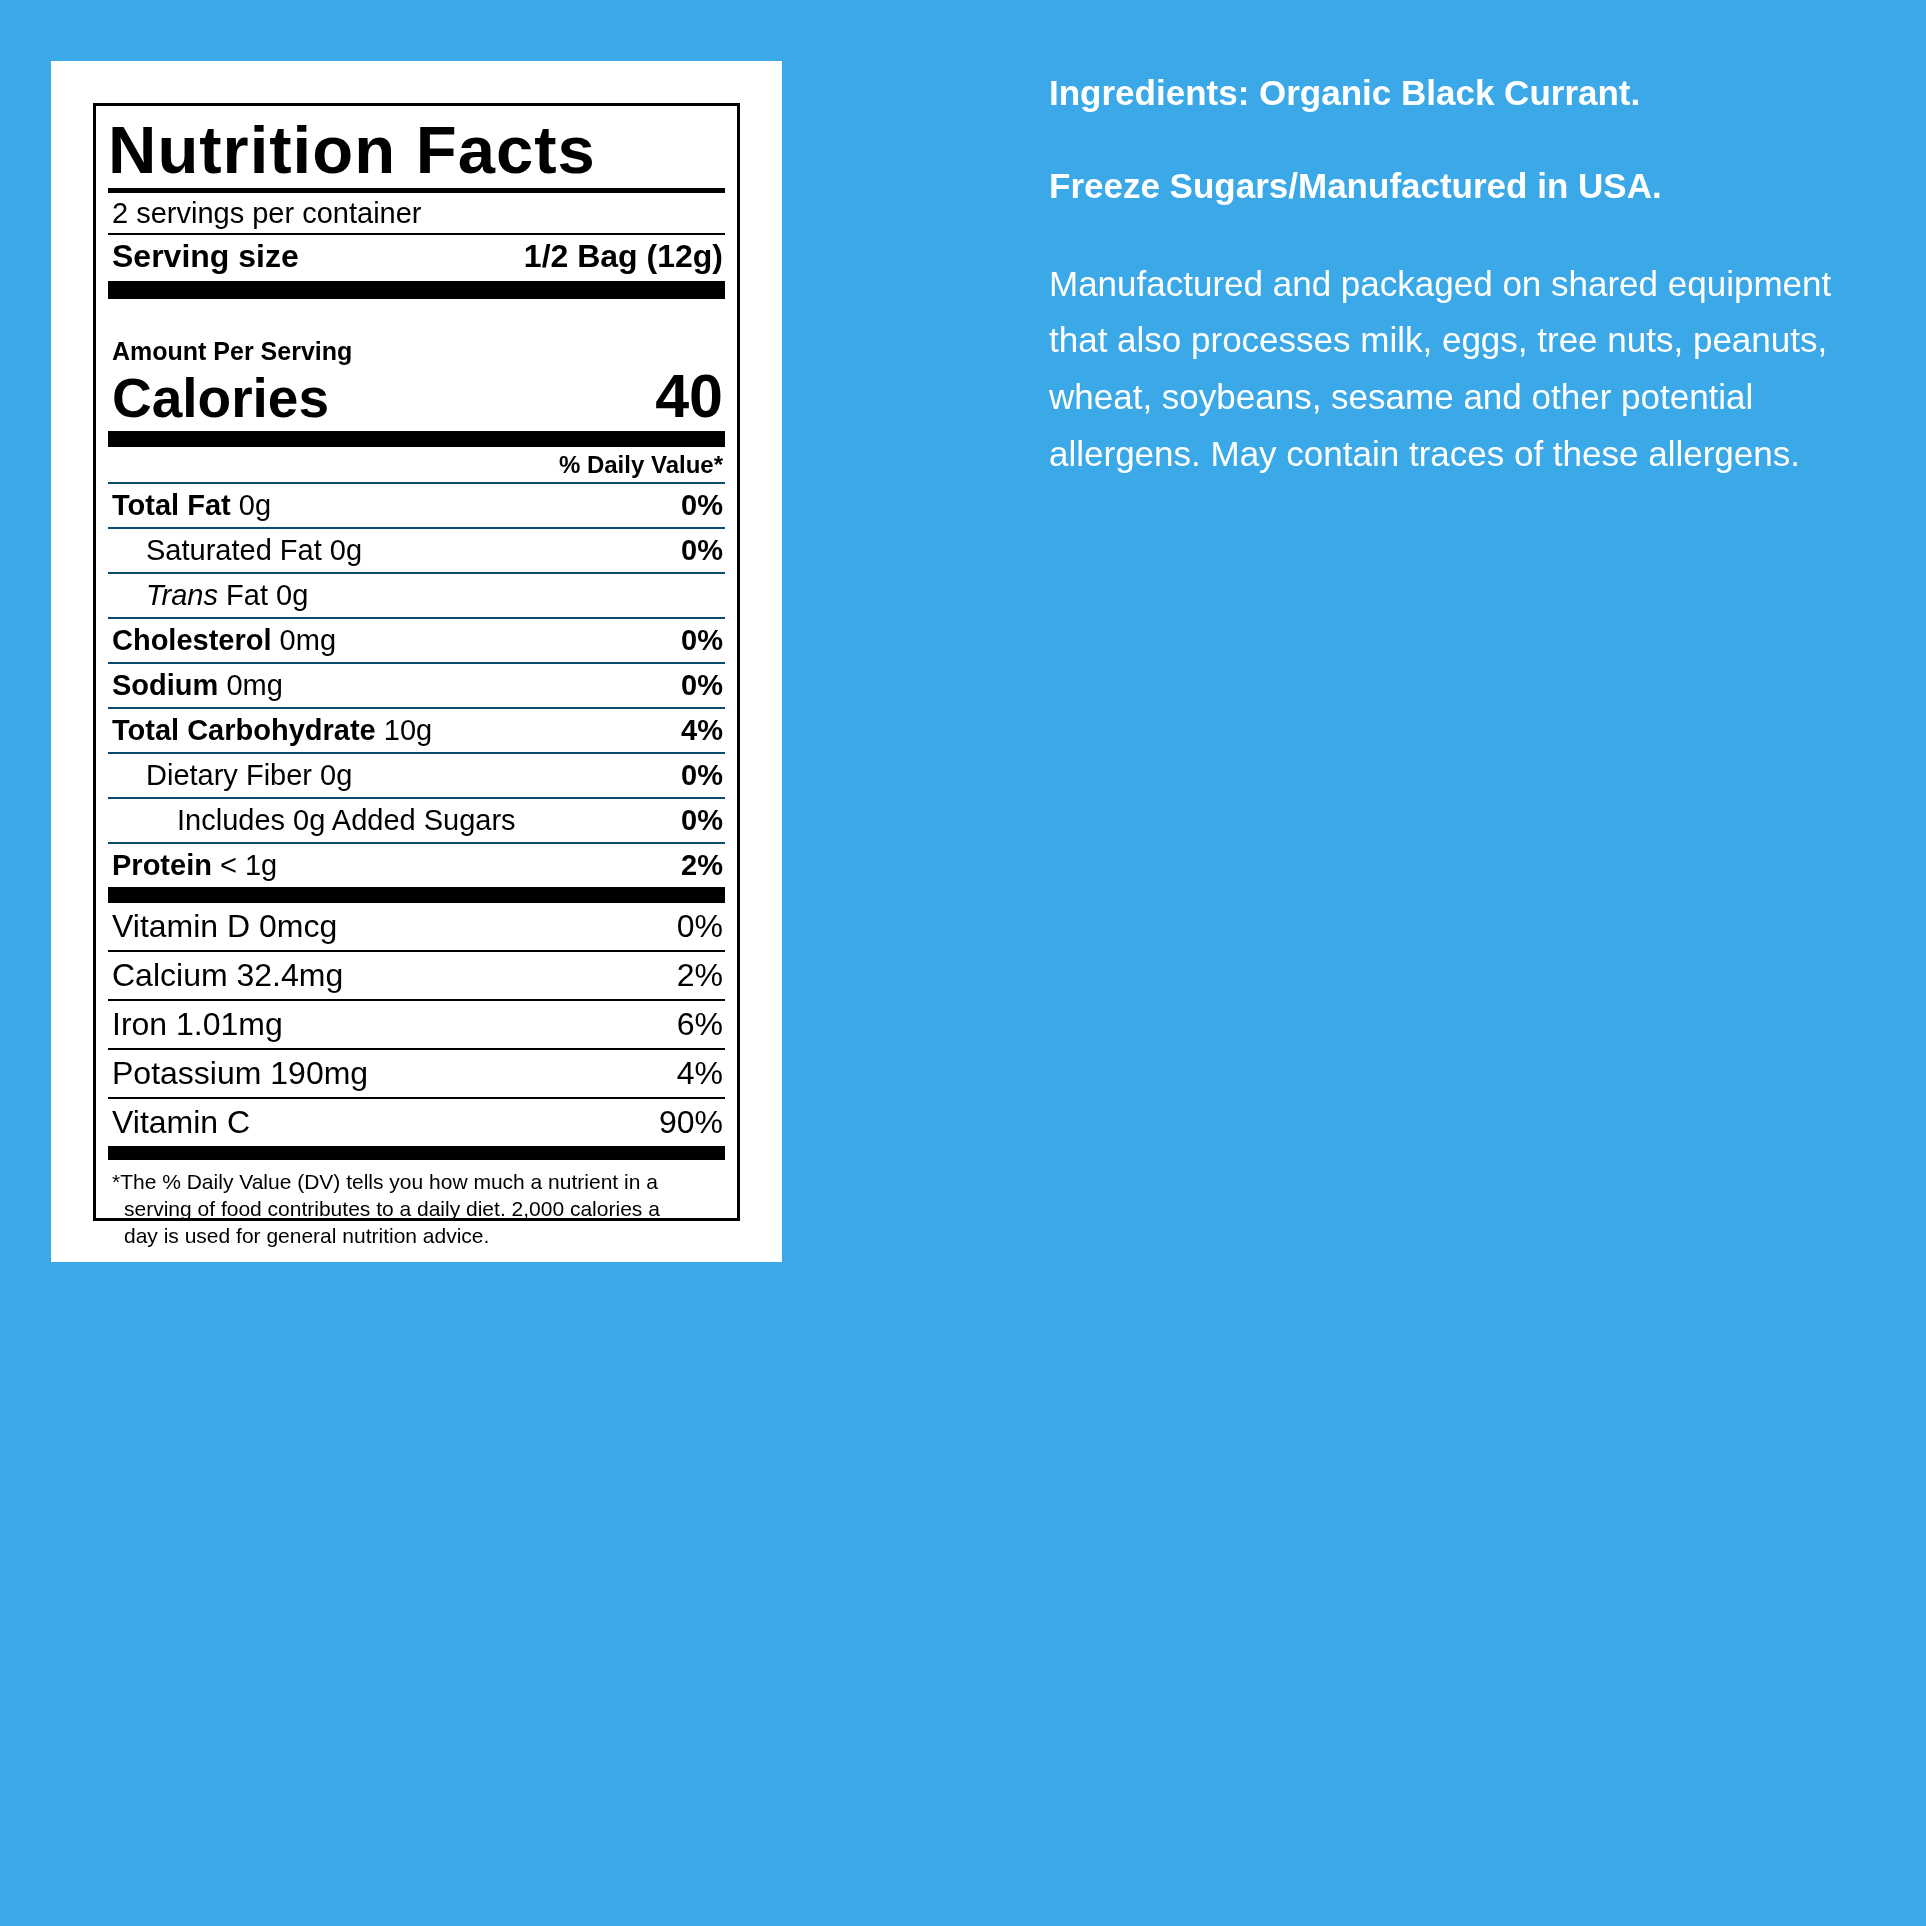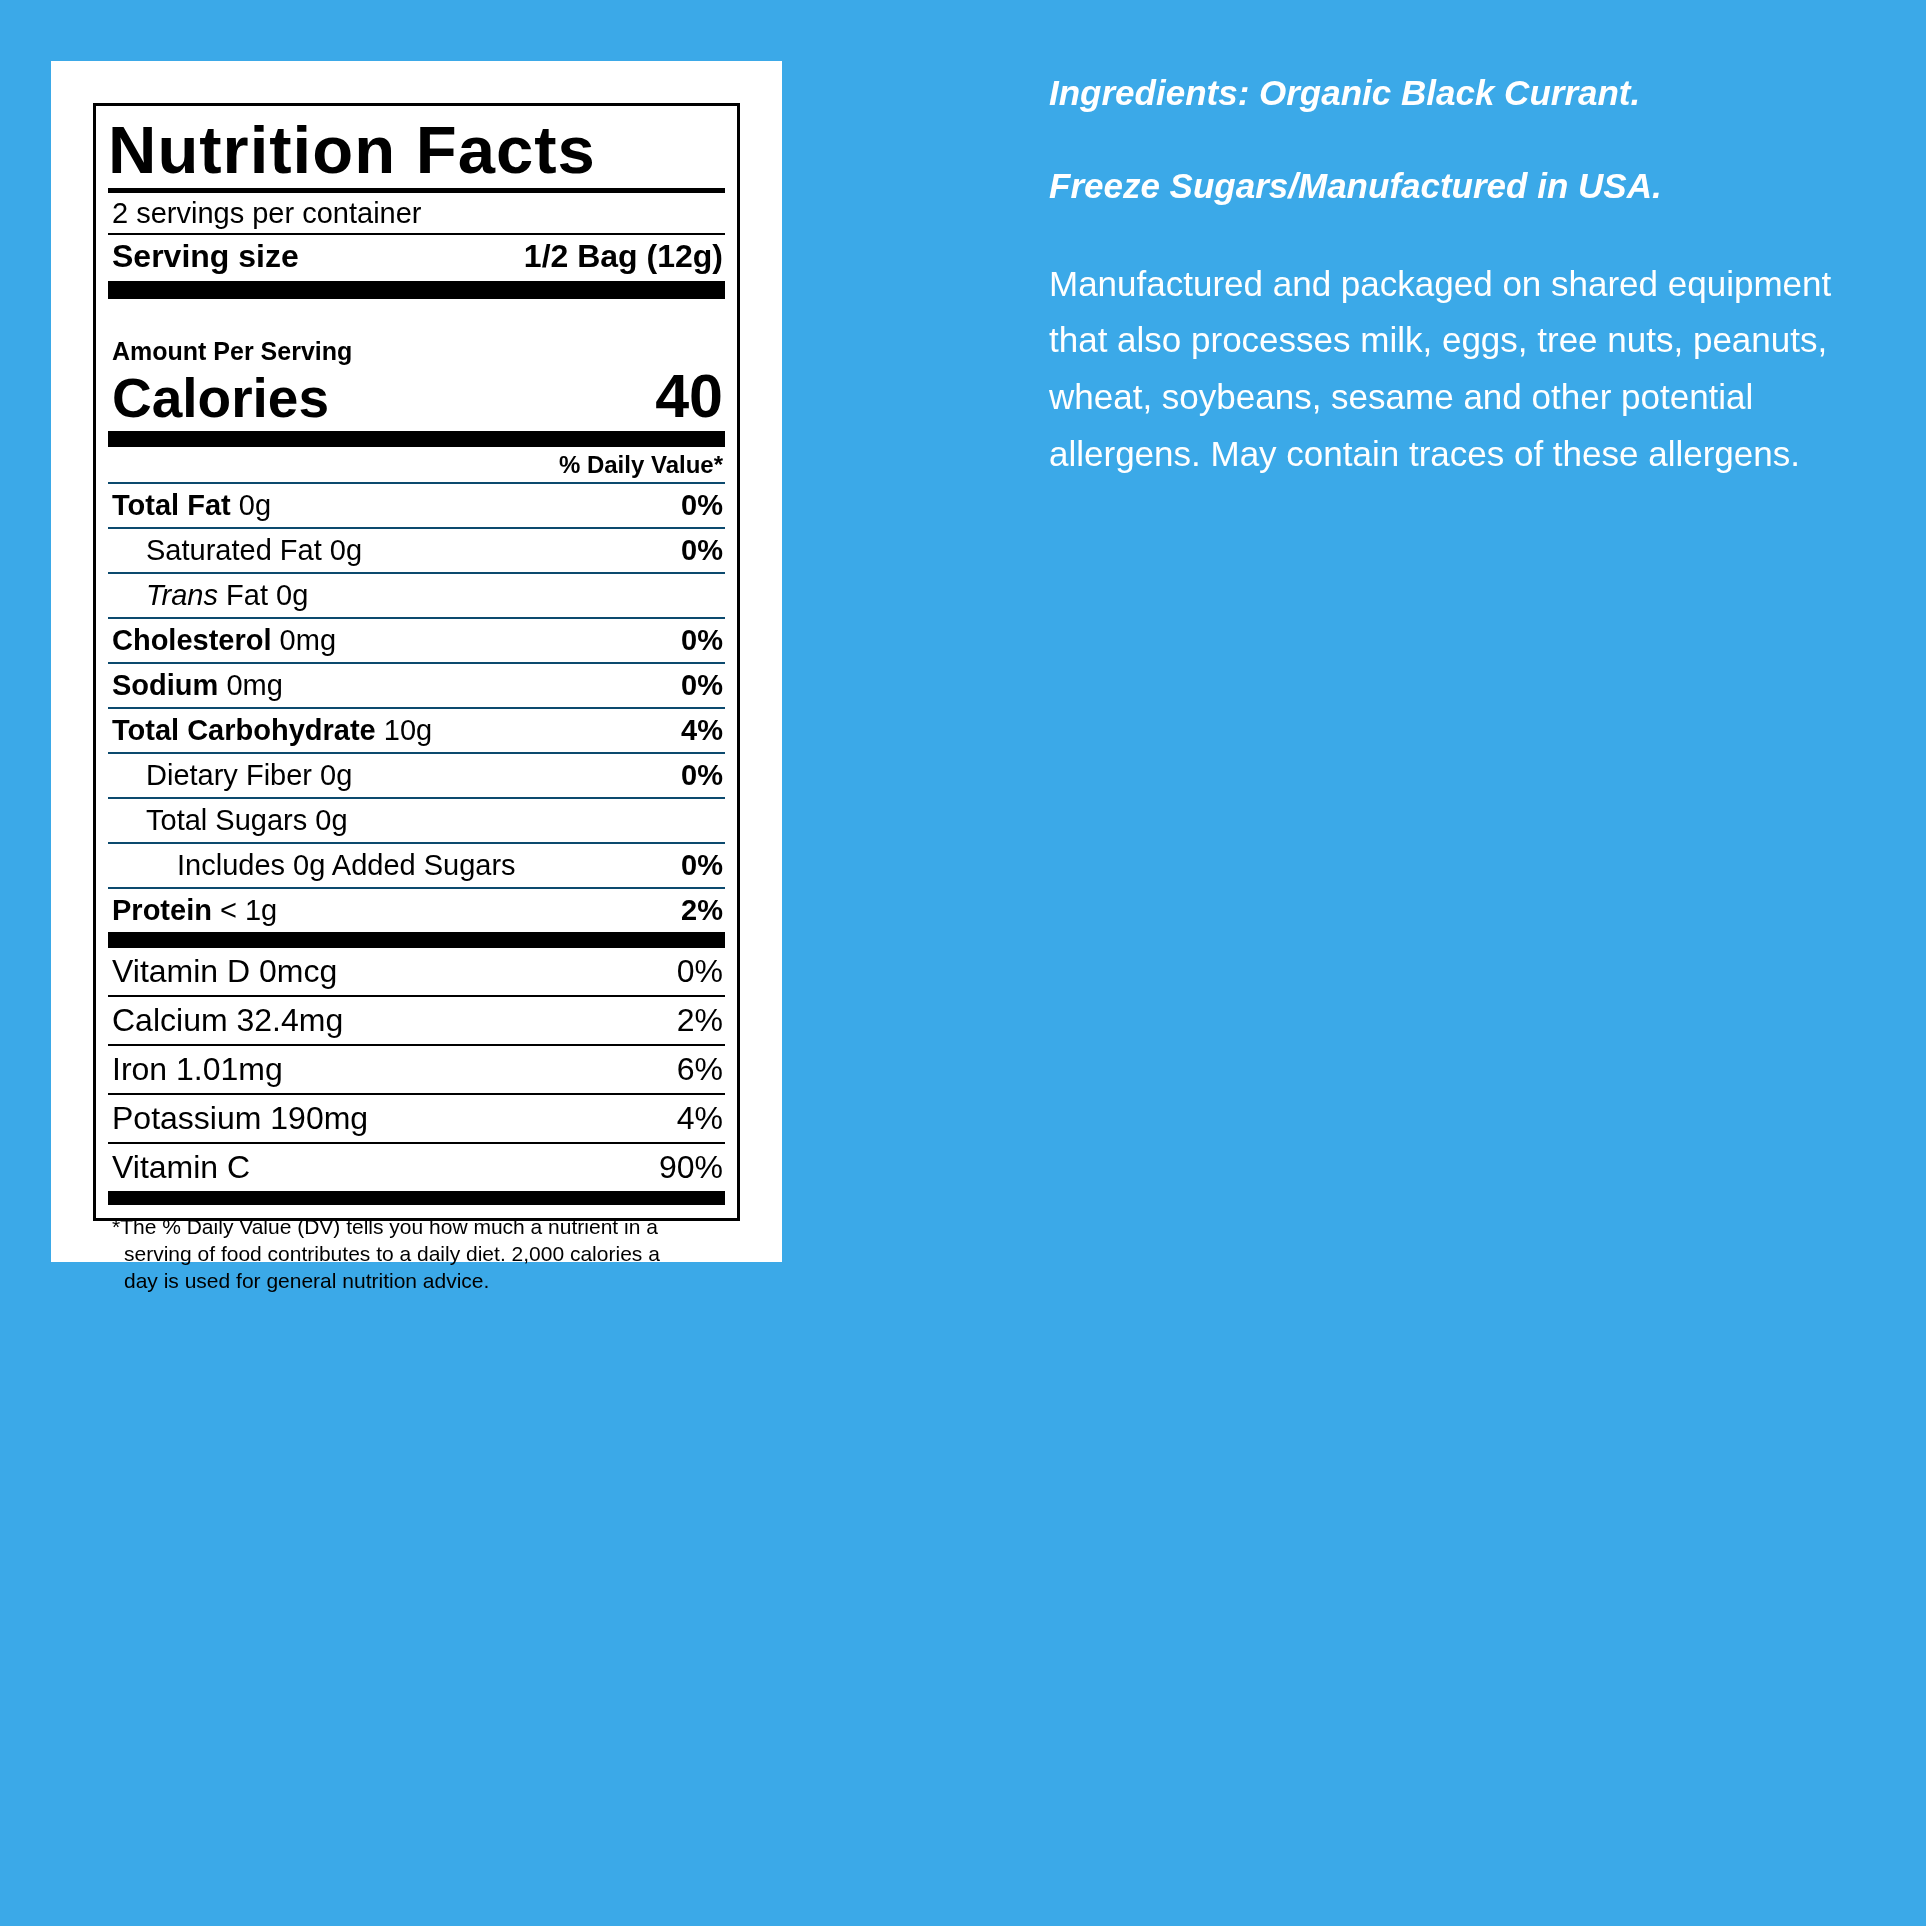--- a/index.html
+++ b/index.html
@@ -130,21 +130,20 @@
     left: 1049px;
     top: 69px;
     width: 802px;
     color: #ffffff;
   }
   .rtext-bold {
     font-size: 35px;
     font-weight: bold;
     line-height: 1.35;
     margin: 0 0 46px 0;
-    font-style: italic;
   }
   .rtext {
     font-size: 35px;
     font-weight: normal;
     line-height: 1.62;
     margin: 0;
   }
 </style>
 </head>
 <body>
@@ -206,24 +205,20 @@
       <div class="nrow">
         <span class="lbl"><b>Total Carbohydrate</b> <span>10g</span></span>
         <span class="pct">4%</span>
       </div>
 
       <div class="nrow indent1">
         <span class="lbl">Dietary Fiber 0g</span>
         <span class="pct">0%</span>
       </div>
 
-      <div class="nrow indent1">
-        <span class="lbl">Total Sugars 0g</span>
-        <span class="pct"></span>
-      </div>
 
       <div class="nrow indent2">
         <span class="lbl">Includes 0g Added Sugars</span>
         <span class="pct">0%</span>
       </div>
 
       <div class="nrow">
         <span class="lbl"><b>Protein</b> <span>&lt; 1g</span></span>
         <span class="pct">2%</span>
       </div>

